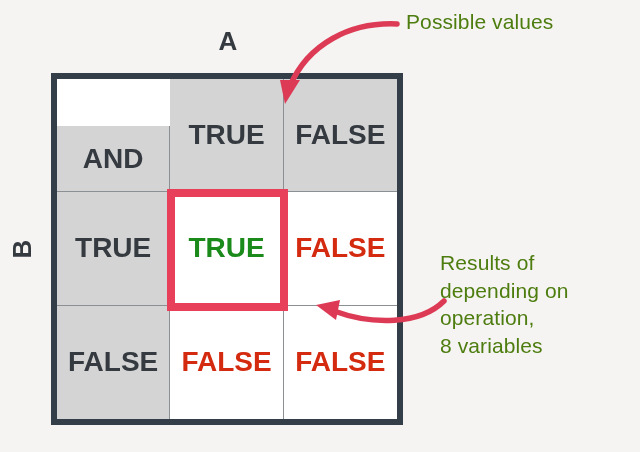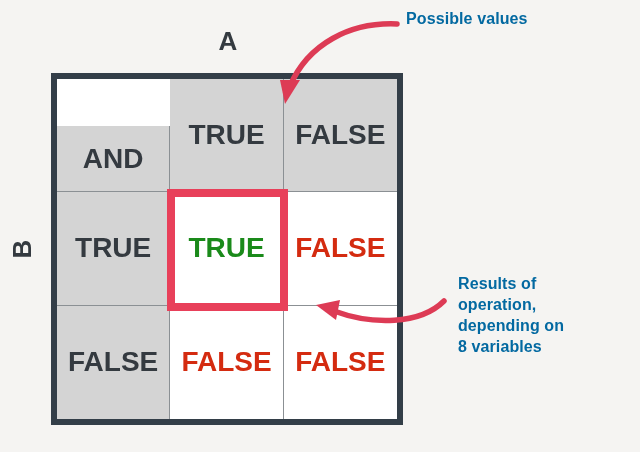--- a/index.html
+++ b/index.html
@@ -96,36 +96,35 @@
     border: 8px solid #e8405a;
     box-sizing: border-box;
     background: transparent;
     pointer-events: none;
     z-index: 9;
   }
 
   
   .annotation {
     position: absolute;
-    color: #0369a1;
-    font-weight: bold;
-    font-size: 16px;
+    color: #4d7c0f;
+    font-weight: normal;
+    font-size: 21px;
     line-height: 1.32;
     letter-spacing: 0.1px;
   }
   #annotation-possible-values {
     left: 406px;
     top: 8px;
     width: 220px;
   }
   #annotation-results {
-    left: 458px;
+    left: 440px;
     top: 249px;
     width: 180px;
-    margin-top: 24px;
   }
 
   svg.arrow-layer {
     position: absolute;
     left: 0; top: 0;
     width: 640px;
     height: 452px;
     pointer-events: none;
     z-index: 20;
   }
@@ -153,22 +152,22 @@
     <div class="cell false-val row-last" id="cell-r2c1">FALSE</div>
     <div class="cell false-val col-last row-last" id="cell-r2c2">FALSE</div>
   </div>
 
   <div id="highlight-box"></div>
 
   <div class="annotation" id="annotation-possible-values">Possible values</div>
 
   <div class="annotation" id="annotation-results">
     <div>Results of</div>
+    <div>depending on</div>
     <div>operation,</div>
-    <div>depending on</div>
     <div>8 variables</div>
   </div>
 
   <svg class="arrow-layer" viewBox="0 0 640 452">
 
     <g>
       <path d="M 397,24 C 350,22 308,44 290,86" stroke="#dd3b55" stroke-width="5.5" fill="none" stroke-linecap="round"></path>
       <path d="M 285,104 L 300,80 L 280,80 Z" fill="#dd3b55"></path>
     </g>
 

